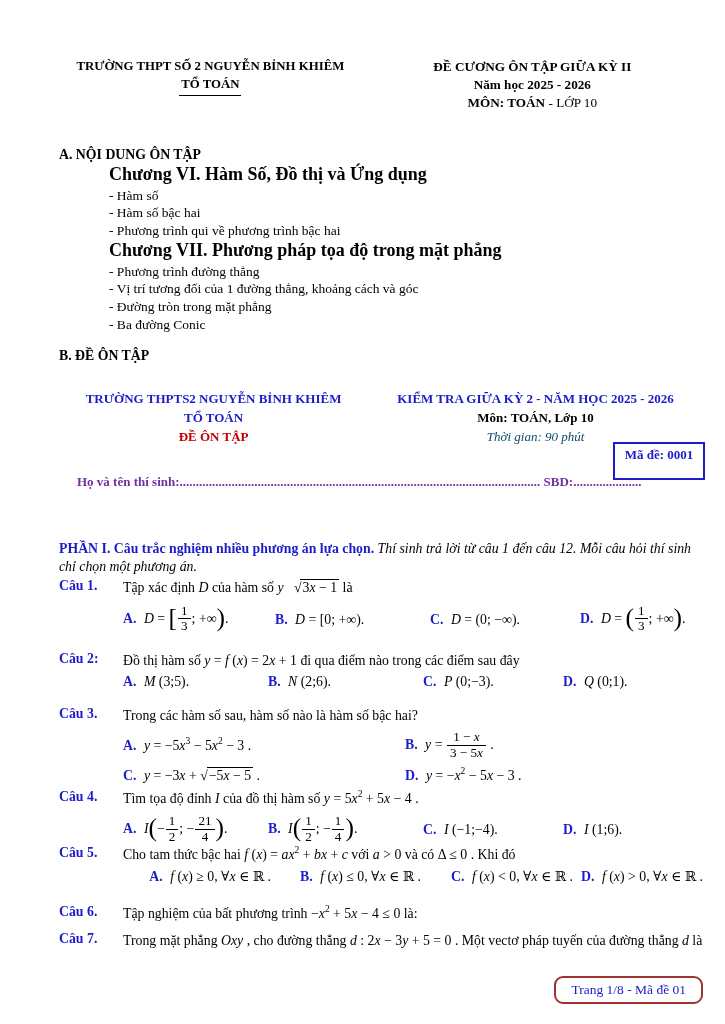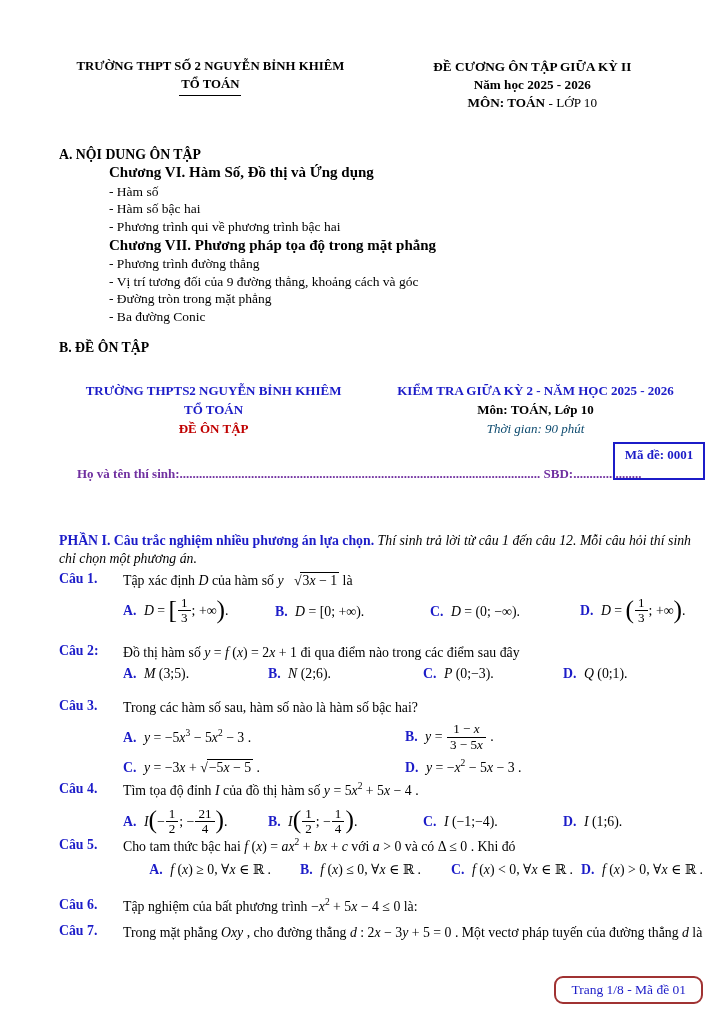--- a/index.html
+++ b/index.html
@@ -20,21 +20,21 @@
   
   .hdr{display:flex;}
   .hdr-l{width:47%;text-align:center;font-weight:bold;font-size:12.8px;line-height:1.4;}
   .hdr-l .ul{display:inline-block;border-bottom:1.5px solid #000;padding:0 2px 1px;}
   .hdr-r{width:53%;text-align:center;font-weight:bold;font-size:13.2px;line-height:1.35;}
   .hdr-r .subj-rest{font-weight:normal;}
 
   
   .secA{margin-top:36px;font-weight:bold;font-size:13.8px;}
   .chapters{margin-left:50px;line-height:1.3;}
-  .chap-t{font-weight:bold;font-size:15px;}
+  .chap-t{font-weight:bold;font-size:18px;}
   .chap-i{font-size:13.5px;}
   .secB{margin-top:15px;font-weight:bold;font-size:13.8px;}
 
   
   .xhdr{display:flex;margin-top:26px;}
   .xhdr-l{width:48%;text-align:center;font-weight:bold;font-size:13px;line-height:1.45;color:var(--blue);}
   .xhdr-l .red{color:var(--red);}
   .xhdr-r{width:52%;text-align:center;font-size:13px;line-height:1.45;}
   .xhdr-r .b1{font-weight:bold;color:var(--blue);}
   .xhdr-r .b2{font-weight:bold;color:#000;}
@@ -111,21 +111,21 @@
   </div>
 
   <div class="secA">A. NỘI DUNG ÔN TẬP</div>
   <div class="chapters">
       <div class="chap-t">Chương VI.  Hàm Số, Đồ thị và Ứng dụng</div>
       <div class="chap-i">- Hàm số</div>
       <div class="chap-i">- Hàm số bậc hai</div>
       <div class="chap-i">- Phương trình qui về phương trình bậc hai</div>
       <div class="chap-t">Chương VII. Phương pháp tọa độ trong mặt phẳng</div>
       <div class="chap-i">- Phương trình đường thẳng</div>
-      <div class="chap-i">- Vị trí tương đối của 9 đường thẳng, khoảng cách và góc</div>
+      <div class="chap-i">- Vị trí tương đối của 1 đường thẳng, khoảng cách và góc</div>
       <div class="chap-i">- Đường tròn trong mặt phẳng</div>
       <div class="chap-i">- Ba đường Conic</div>
     </div>
 
   <div class="secB">B. ĐỀ ÔN TẬP</div>
 
   <div class="xhdr">
     <div class="xhdr-l">
       <div>TRƯỜNG THPTS2 NGUYỄN BỈNH KHIÊM</div>
       <div>TỔ TOÁN</div>

